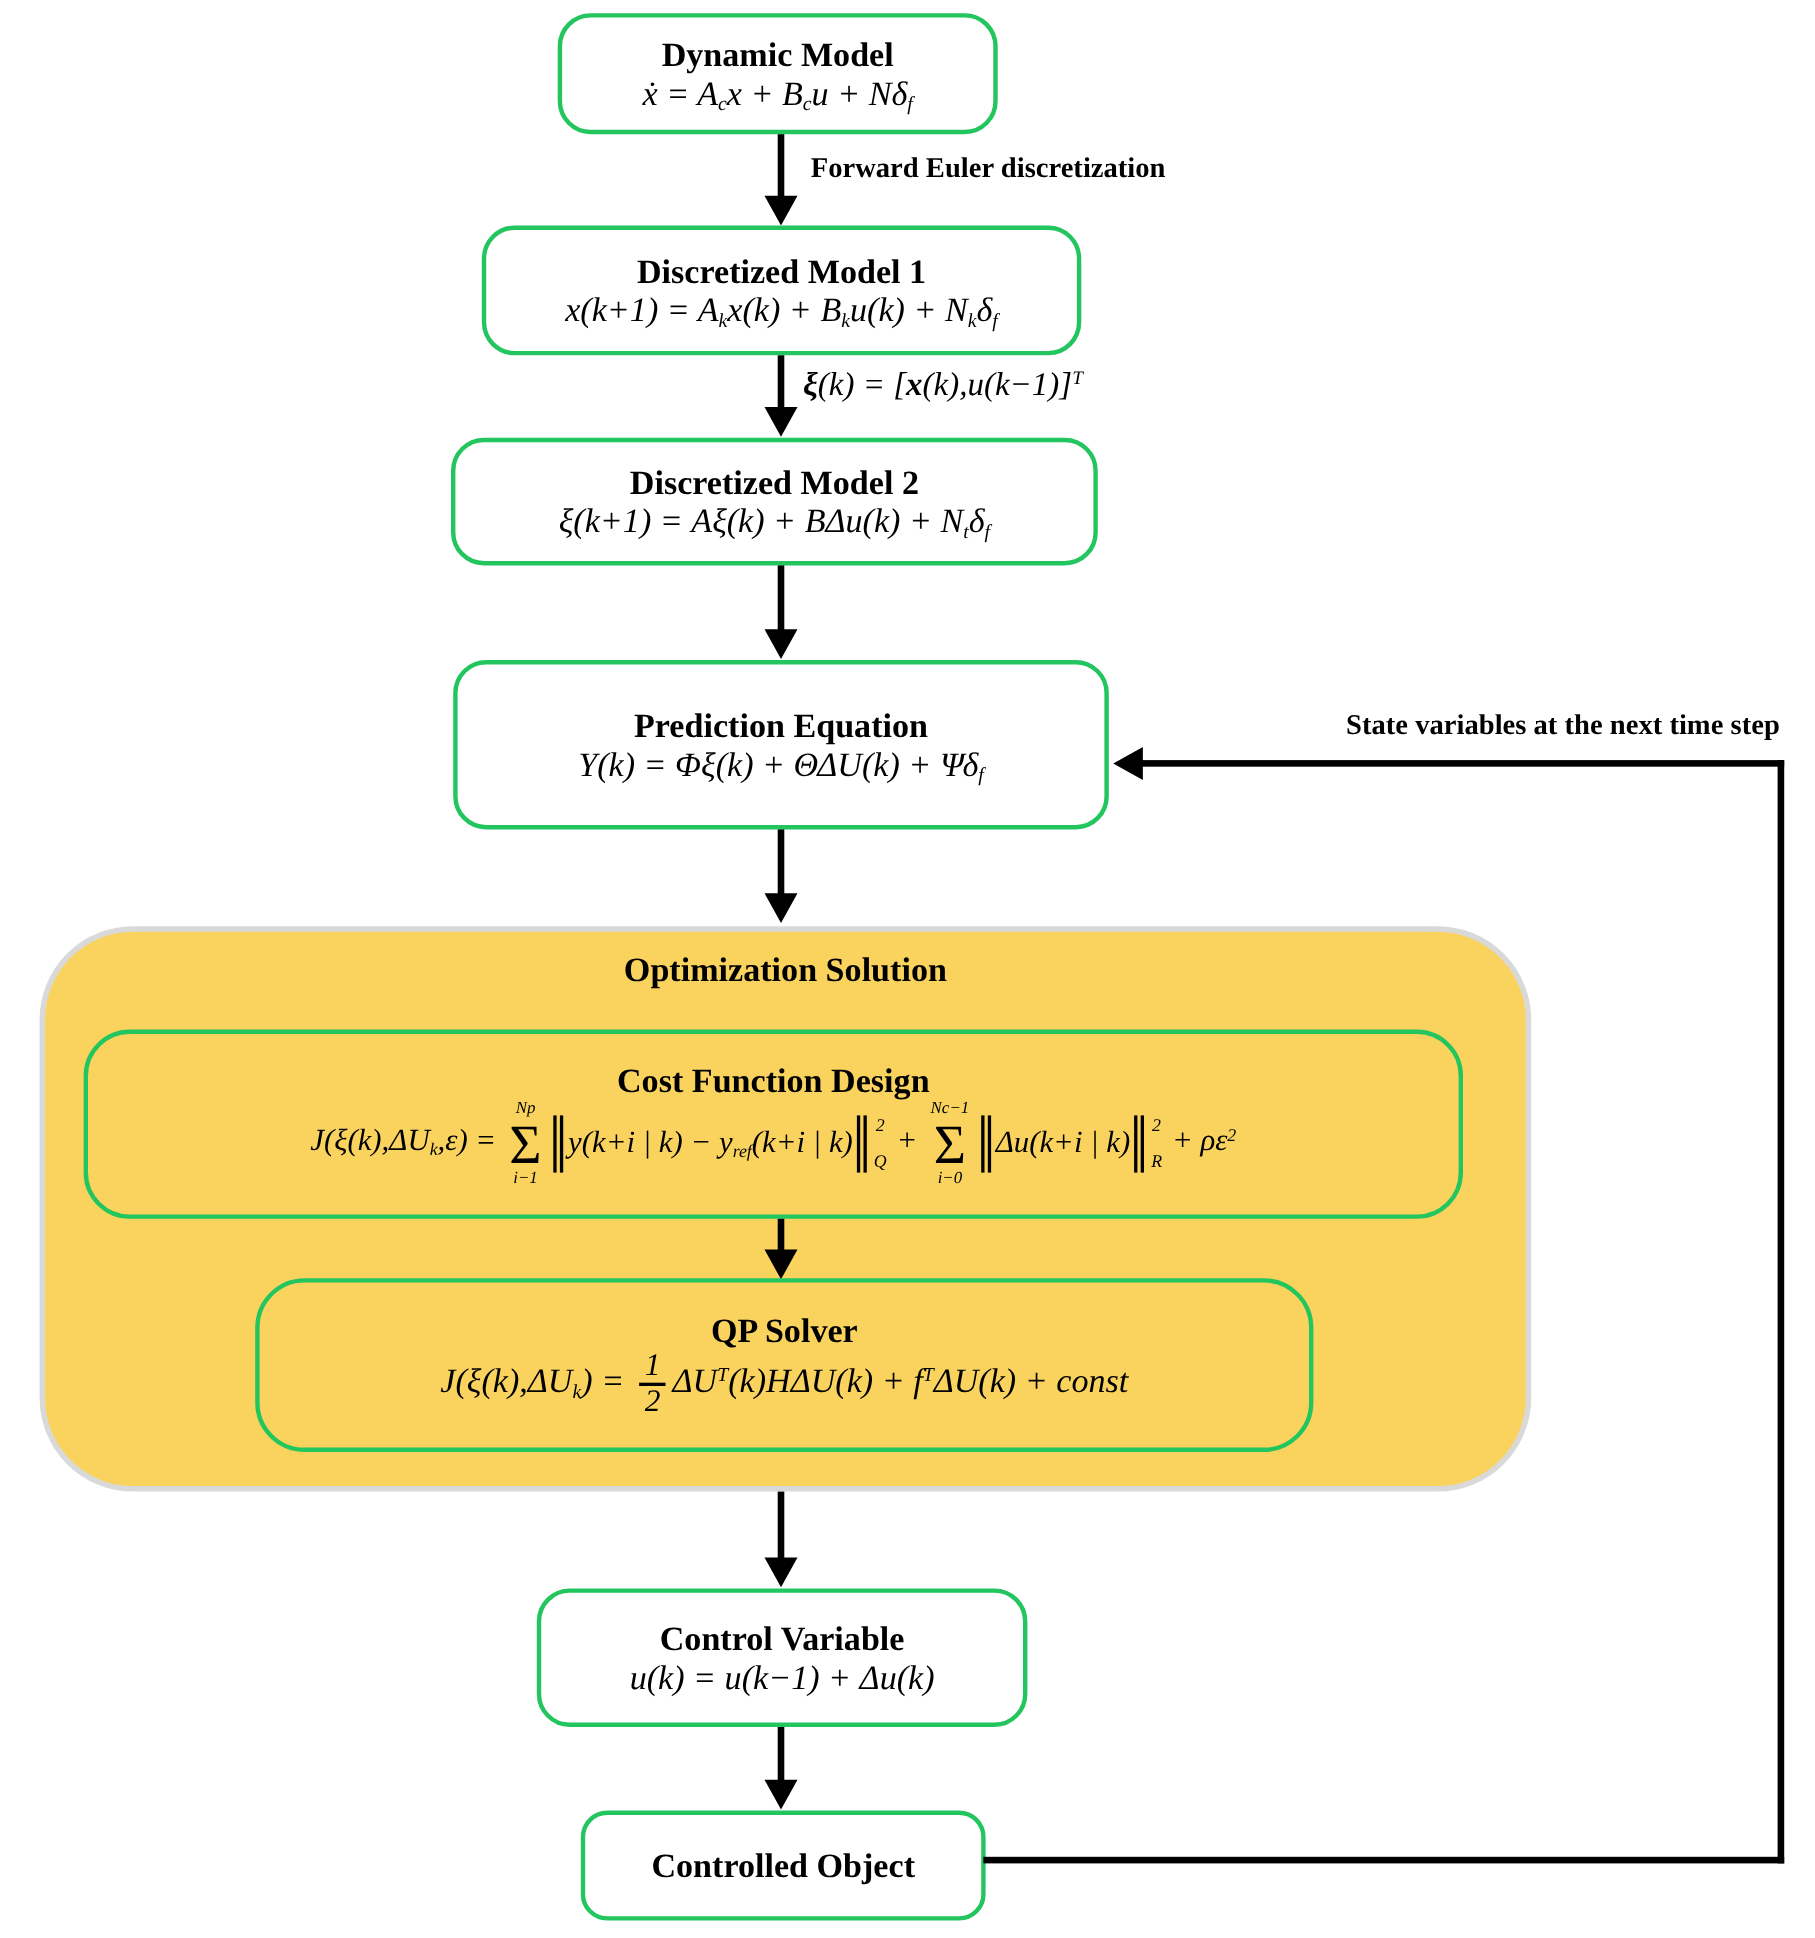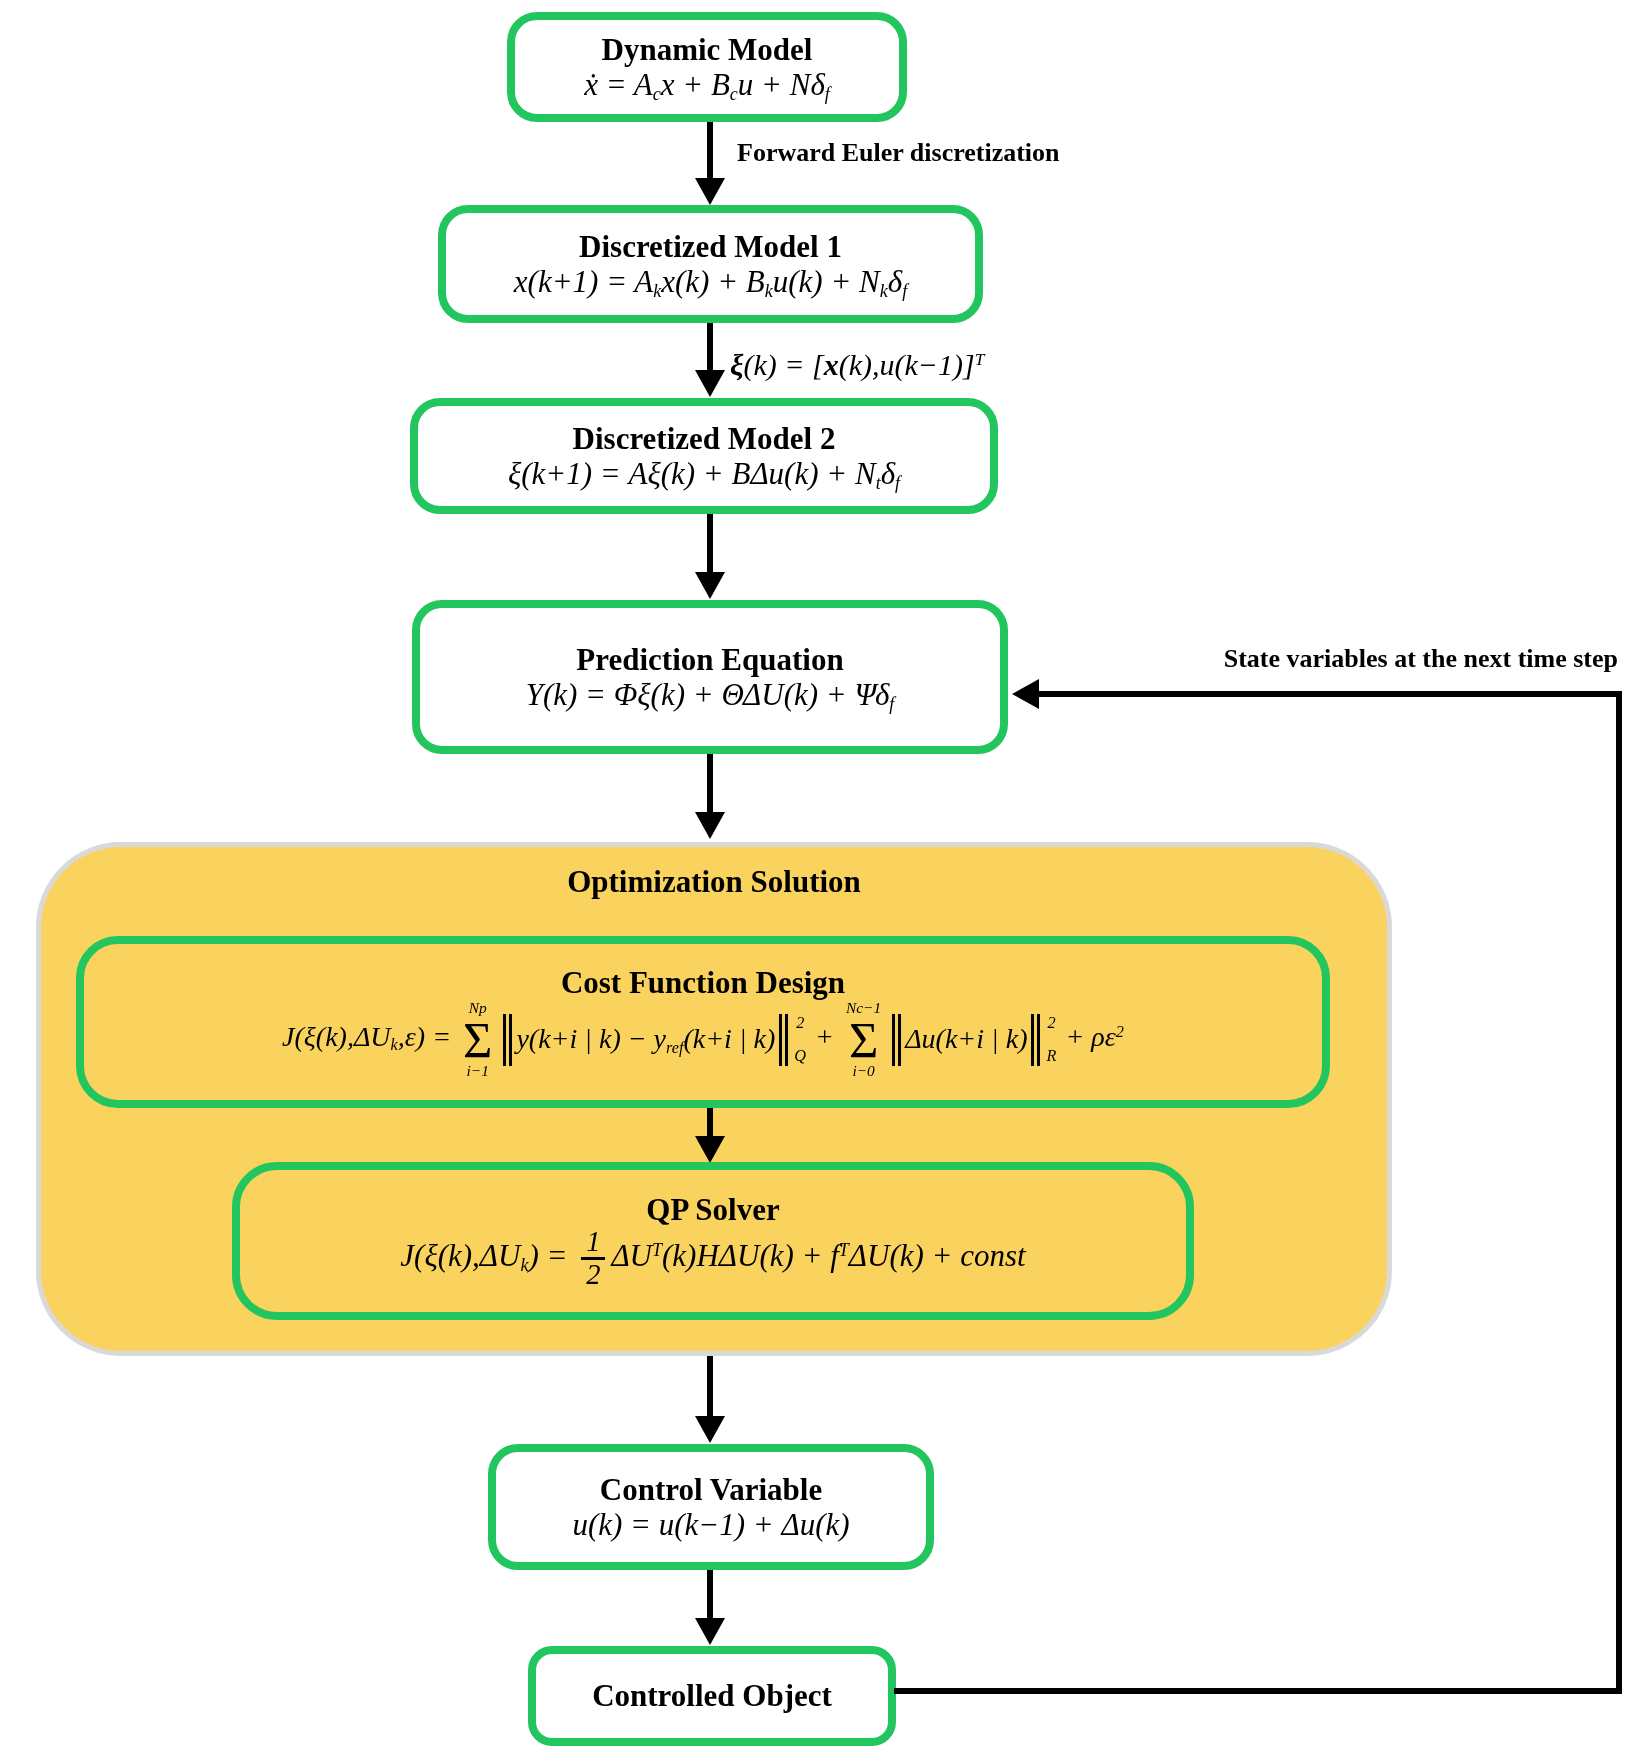--- a/index.html
+++ b/index.html
@@ -3,21 +3,21 @@
 <meta charset="utf-8">
 <style>
   * { margin:0; padding:0; box-sizing:border-box; }
   html,body { background:#ffffff; }
   .canvas {
     position:relative; width:1650px; height:1762px; background:#ffffff;
     font-family:"Liberation Serif","DejaVu Serif",serif; color:#000;
     overflow:hidden;
   }
   .node {
-    position:absolute; background:#ffffff; border:8px solid #22c55e; border-radius:30px;
+    position:absolute; background:#ffffff; border:4px solid #22c55e; border-radius:30px;
     display:flex; flex-direction:column; align-items:center; justify-content:center;
     gap:0; padding:15px 14px; text-align:center;
   }
   .node.on-yellow { background:transparent; }
   .node-title { font-weight:bold; font-size:31px; line-height:1.15; white-space:nowrap; }
   .equation { font-style:italic; font-size:31px; line-height:1.1; white-space:nowrap; }
   .equation-small { font-size:28px; }
   .edge-label { position:absolute; font-weight:bold; font-size:26px; white-space:nowrap; }
   .edge-label-math { position:absolute; font-style:italic; font-size:30px; white-space:nowrap; }
   .vline { position:absolute; width:6px; background:#000; }
@@ -65,21 +65,21 @@
   <div class="ah-down" style="left:695px; top:178px;"></div>
   <div class="edge-label" style="left:737px; top:138px;">Forward Euler discretization</div>
 
   <div class="node" style="left:438px; top:205px; width:545px; height:118px;justify-content:center;">
     <div class="node-title">Discretized Model 1</div>
     <div class="equation">x(k+1) = A<sub>k</sub>x(k) + B<sub>k</sub>u(k) + N<sub>k</sub>δ<sub>f</sub></div>
   </div>
 
   <div class="vline" style="left:707px; top:323px; height:49px;"></div>
   <div class="ah-down" style="left:695px; top:370px;"></div>
-  <div class="edge-label-math" style="left:730px; top:348px;"><span class="m-bold">ξ</span>(k) = [<span class="m-bold">x</span>(k),u(k−1)]<sup>T</sup></div>
+  <div class="edge-label-math" style="left:730px; top:333px;"><span class="m-bold">ξ</span>(k) = [<span class="m-bold">x</span>(k),u(k−1)]<sup>T</sup></div>
 
   <div class="node" style="left:410px; top:398px; width:588px; height:116px;">
     <div class="node-title">Discretized Model 2</div>
     <div class="equation">ξ(k+1) = Aξ(k) + BΔu(k) + N<sub>t</sub>δ<sub>f</sub></div>
   </div>
 
   <div class="vline" style="left:707px; top:514px; height:60px;"></div>
   <div class="ah-down" style="left:695px; top:572px;"></div>
 
   <div class="node" style="left:412px; top:600px; width:596px; height:154px;text-align:right;">

